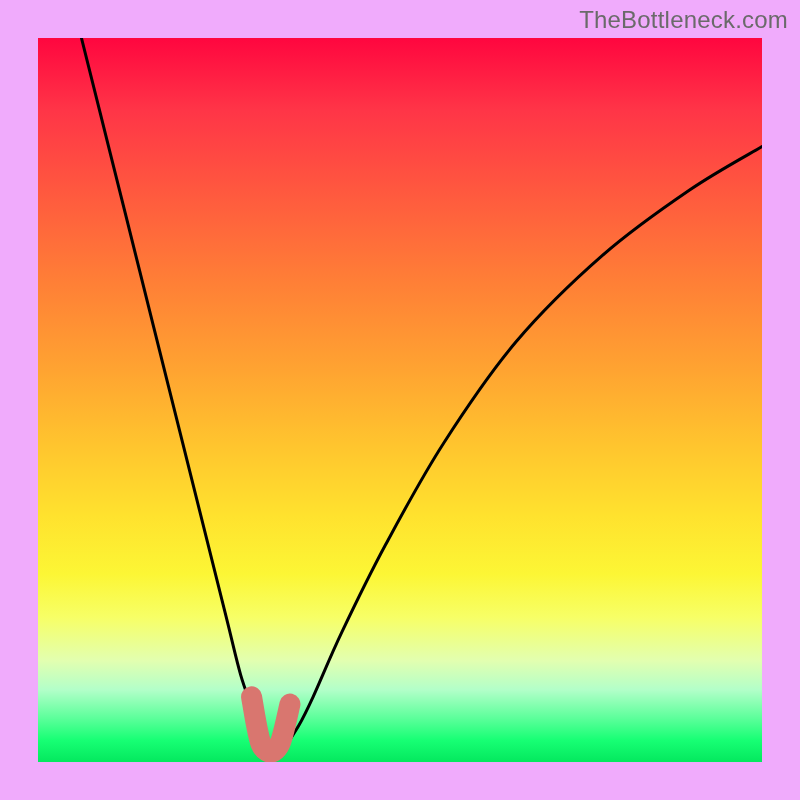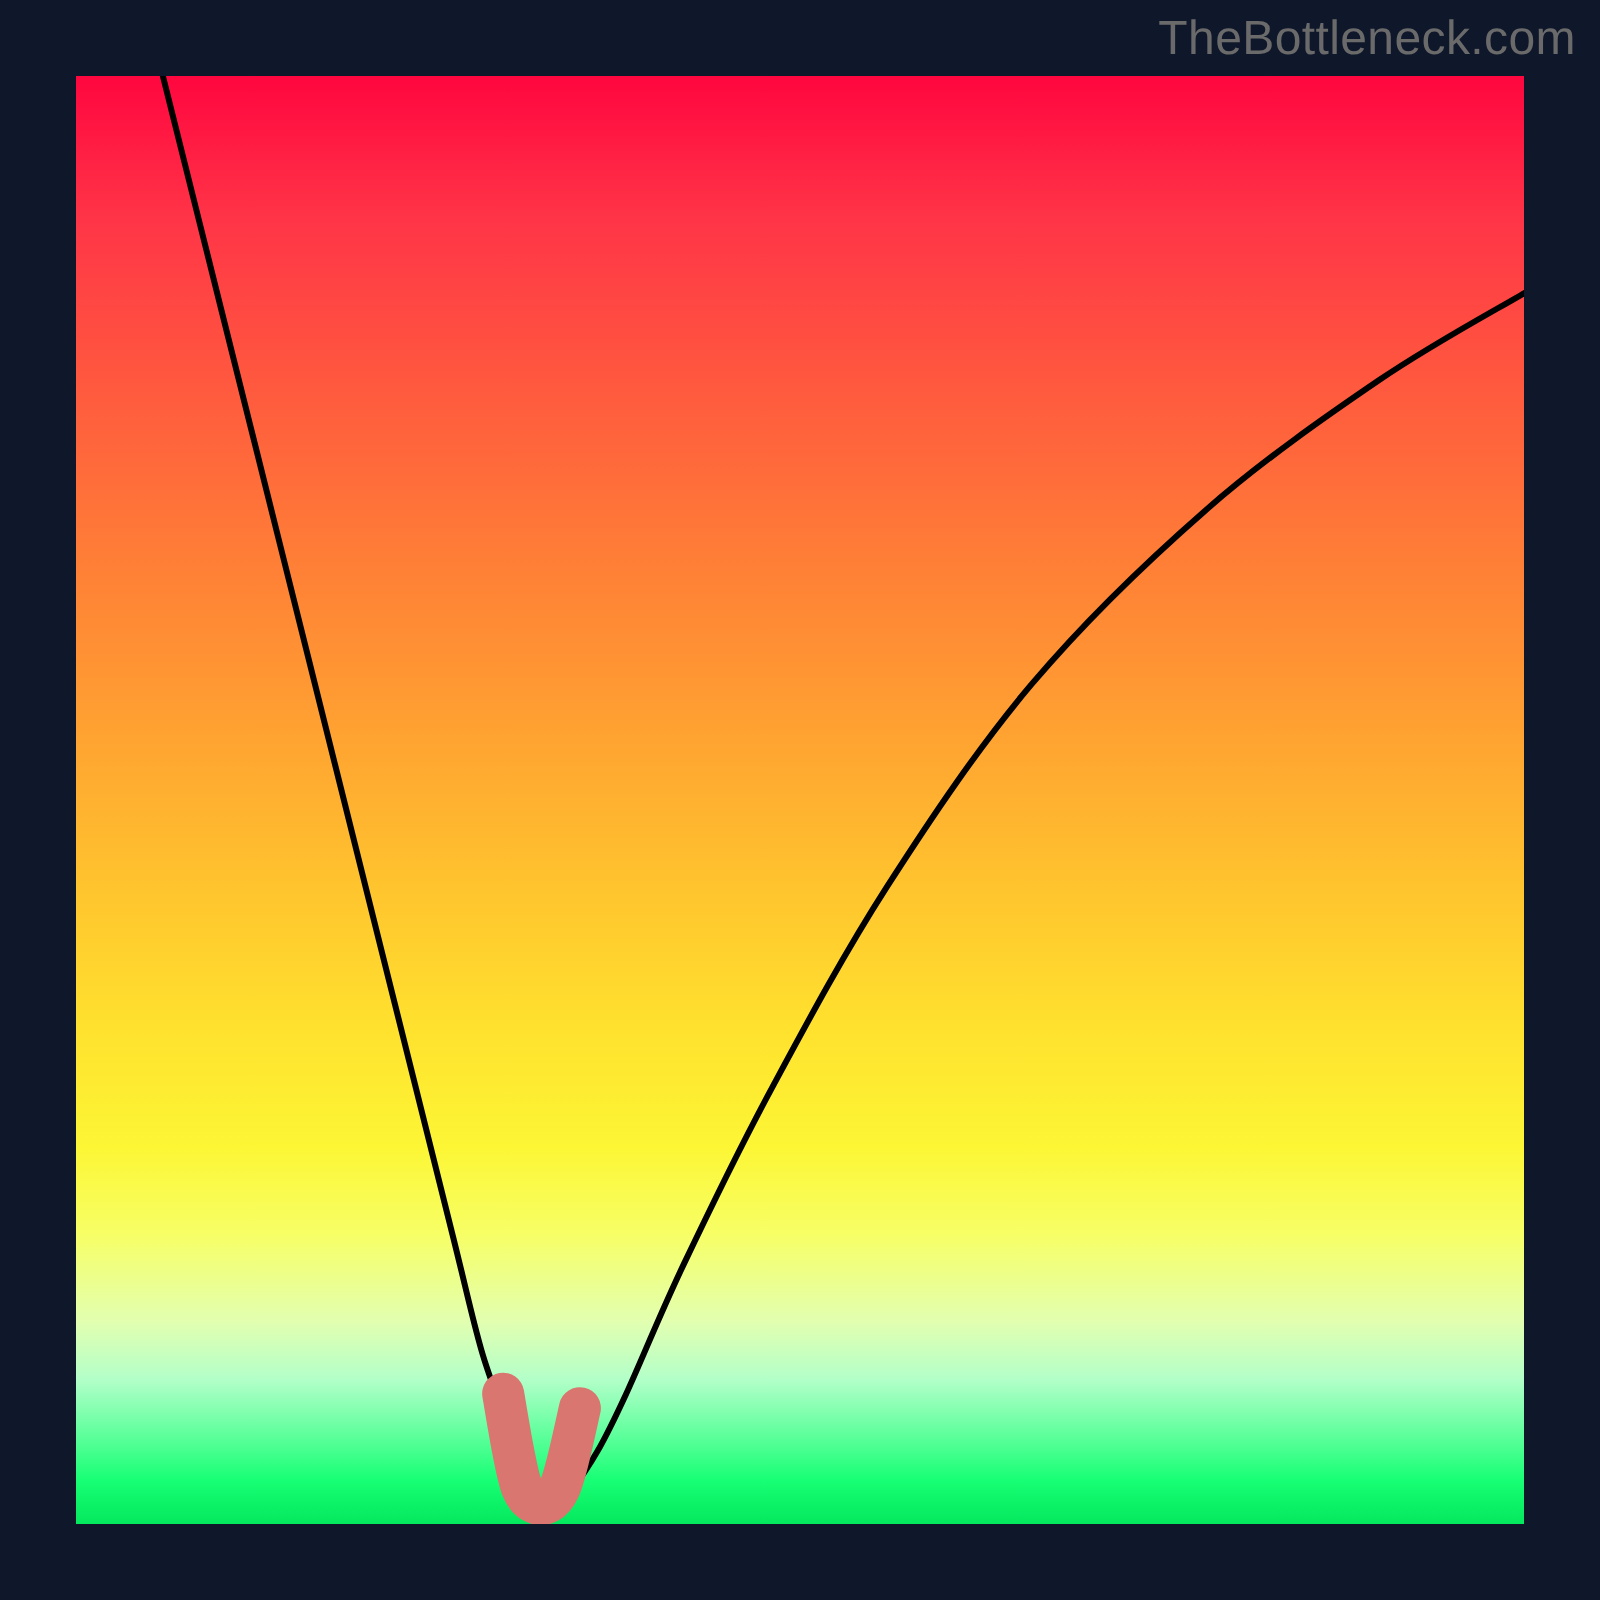--- a/index.html
+++ b/index.html
@@ -8,21 +8,21 @@
     width: 800px;
     height: 800px;
     background: #000;
     overflow: hidden;
     font-family: Arial, Helvetica, sans-serif;
   }
   .frame {
     position: relative;
     width: 800px;
     height: 800px;
-    background: #0f172a;
+    background: #f0abfc;
   }
   .watermark {
     position: absolute;
     top: 6px;
     right: 12px;
     color: #6a6a6a;
     font-size: 24px;
     font-weight: 500;
     letter-spacing: 0.2px;
     pointer-events: none;

